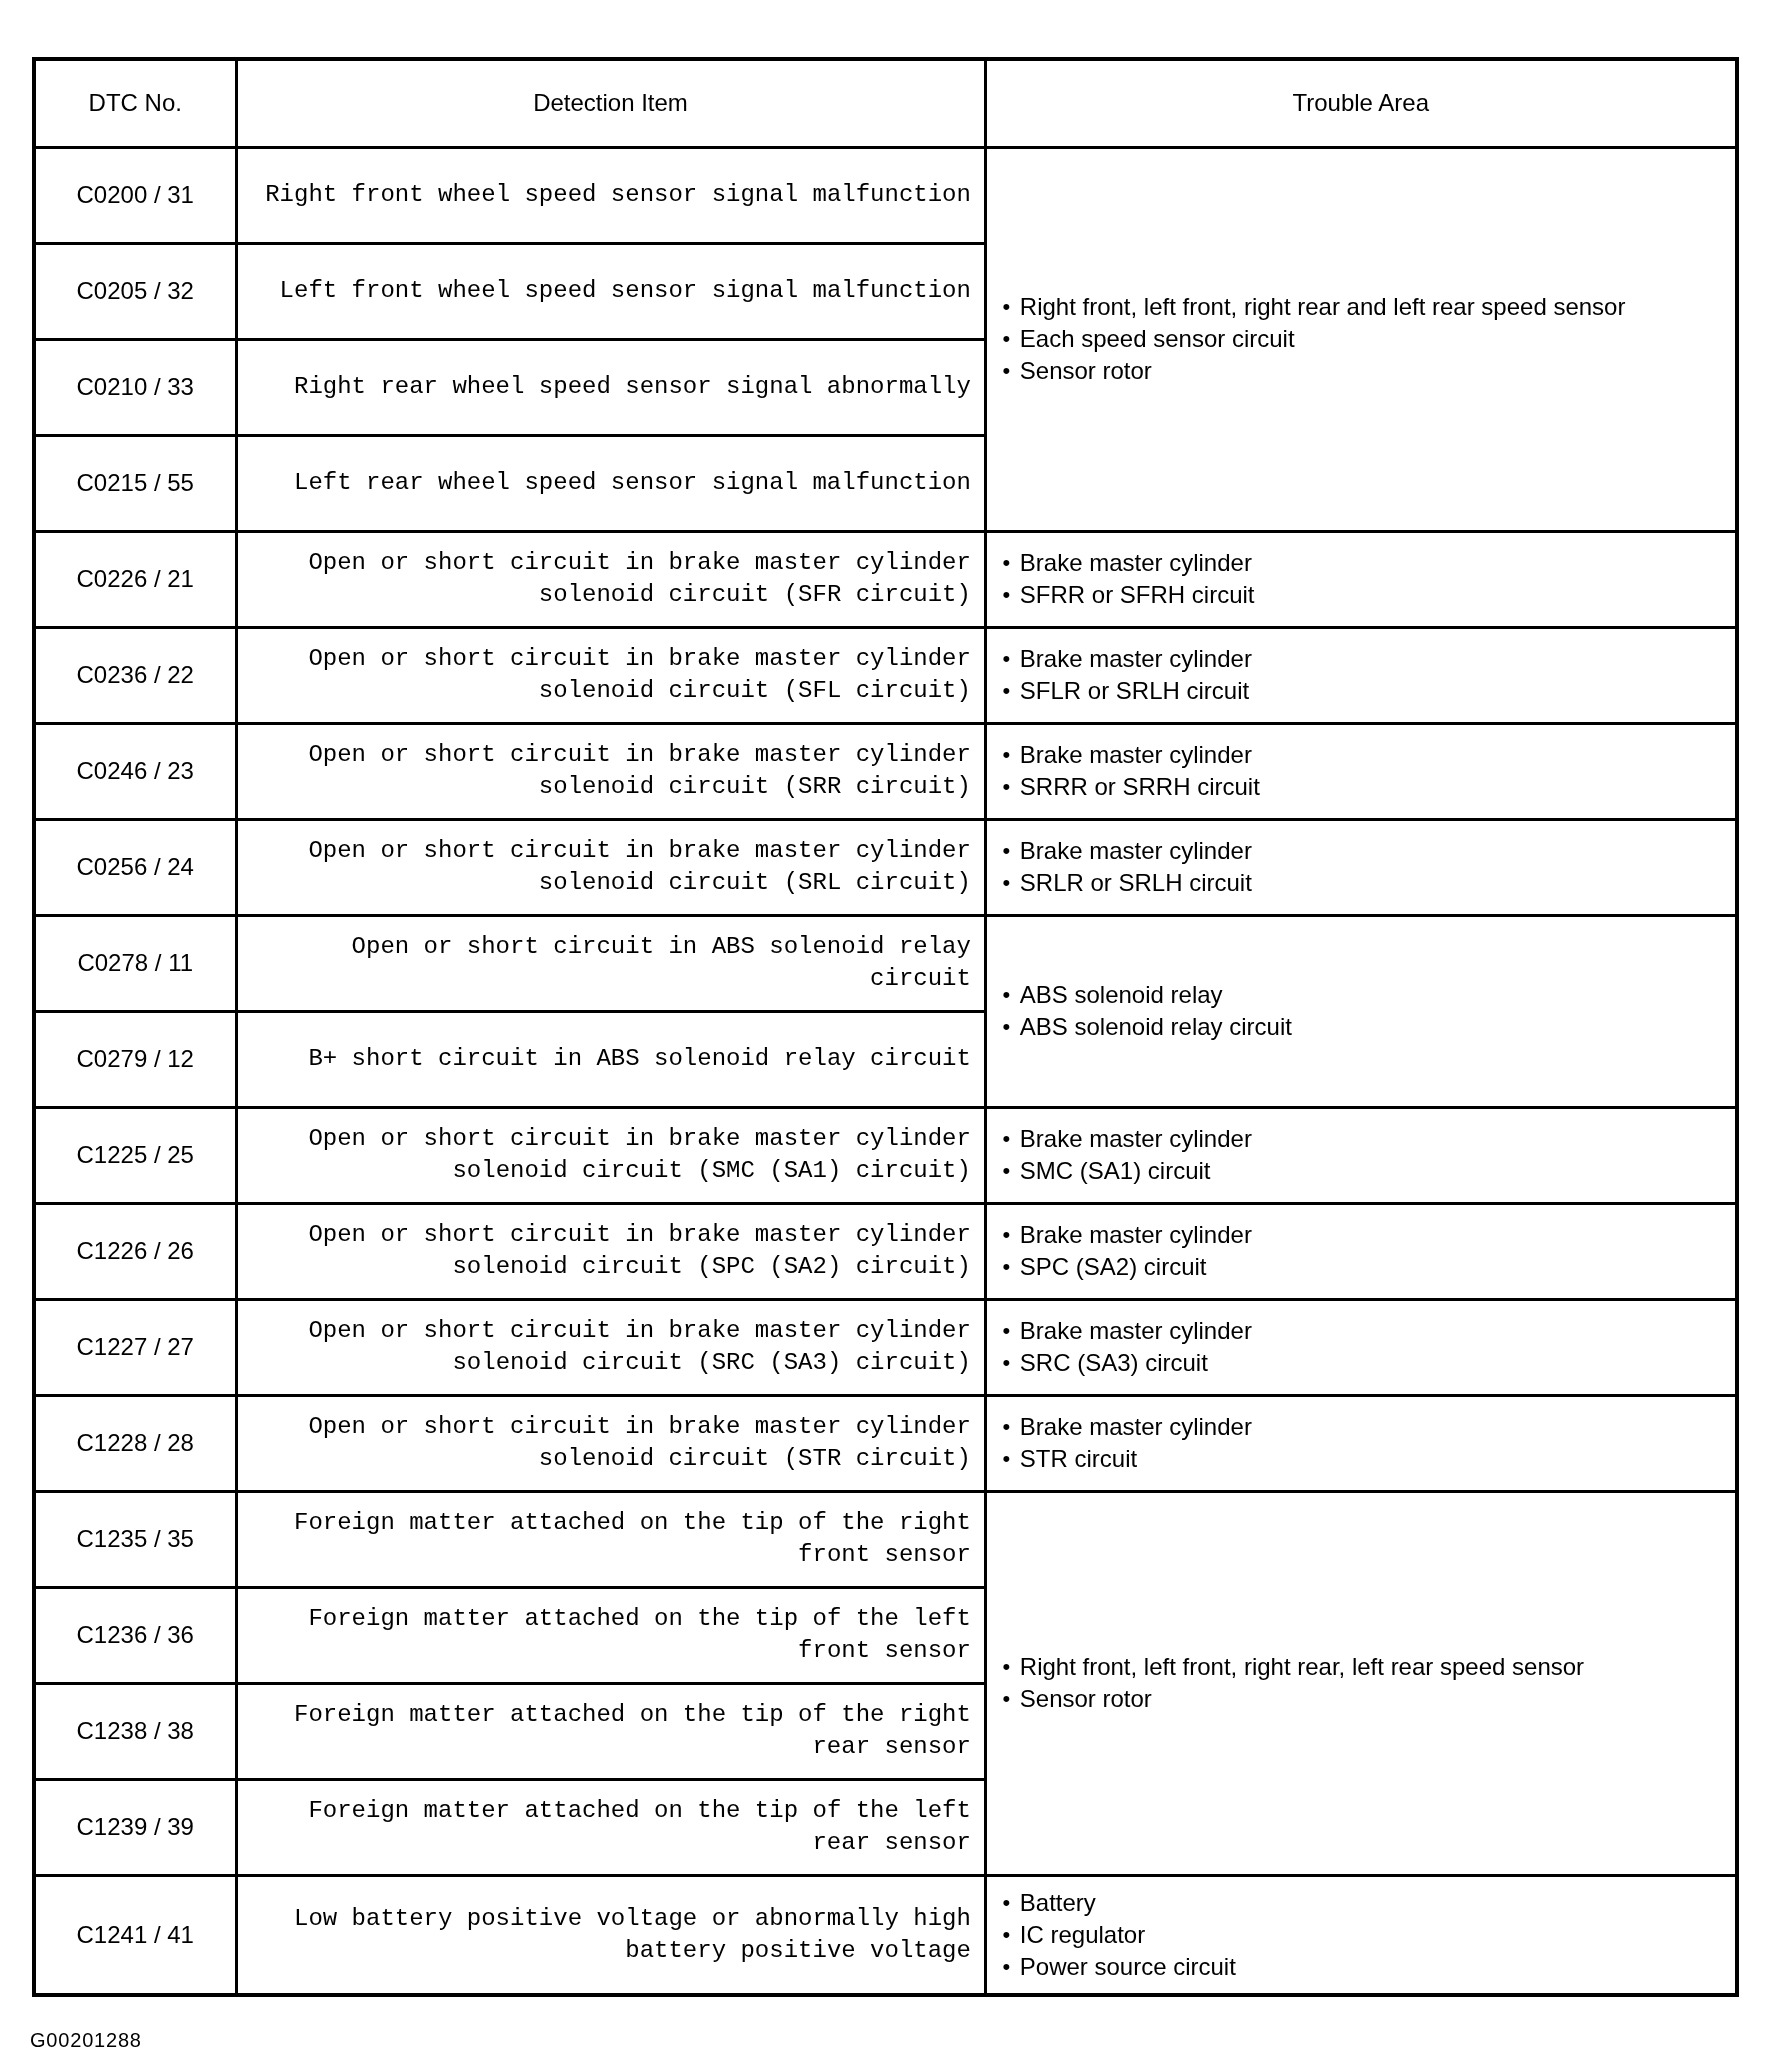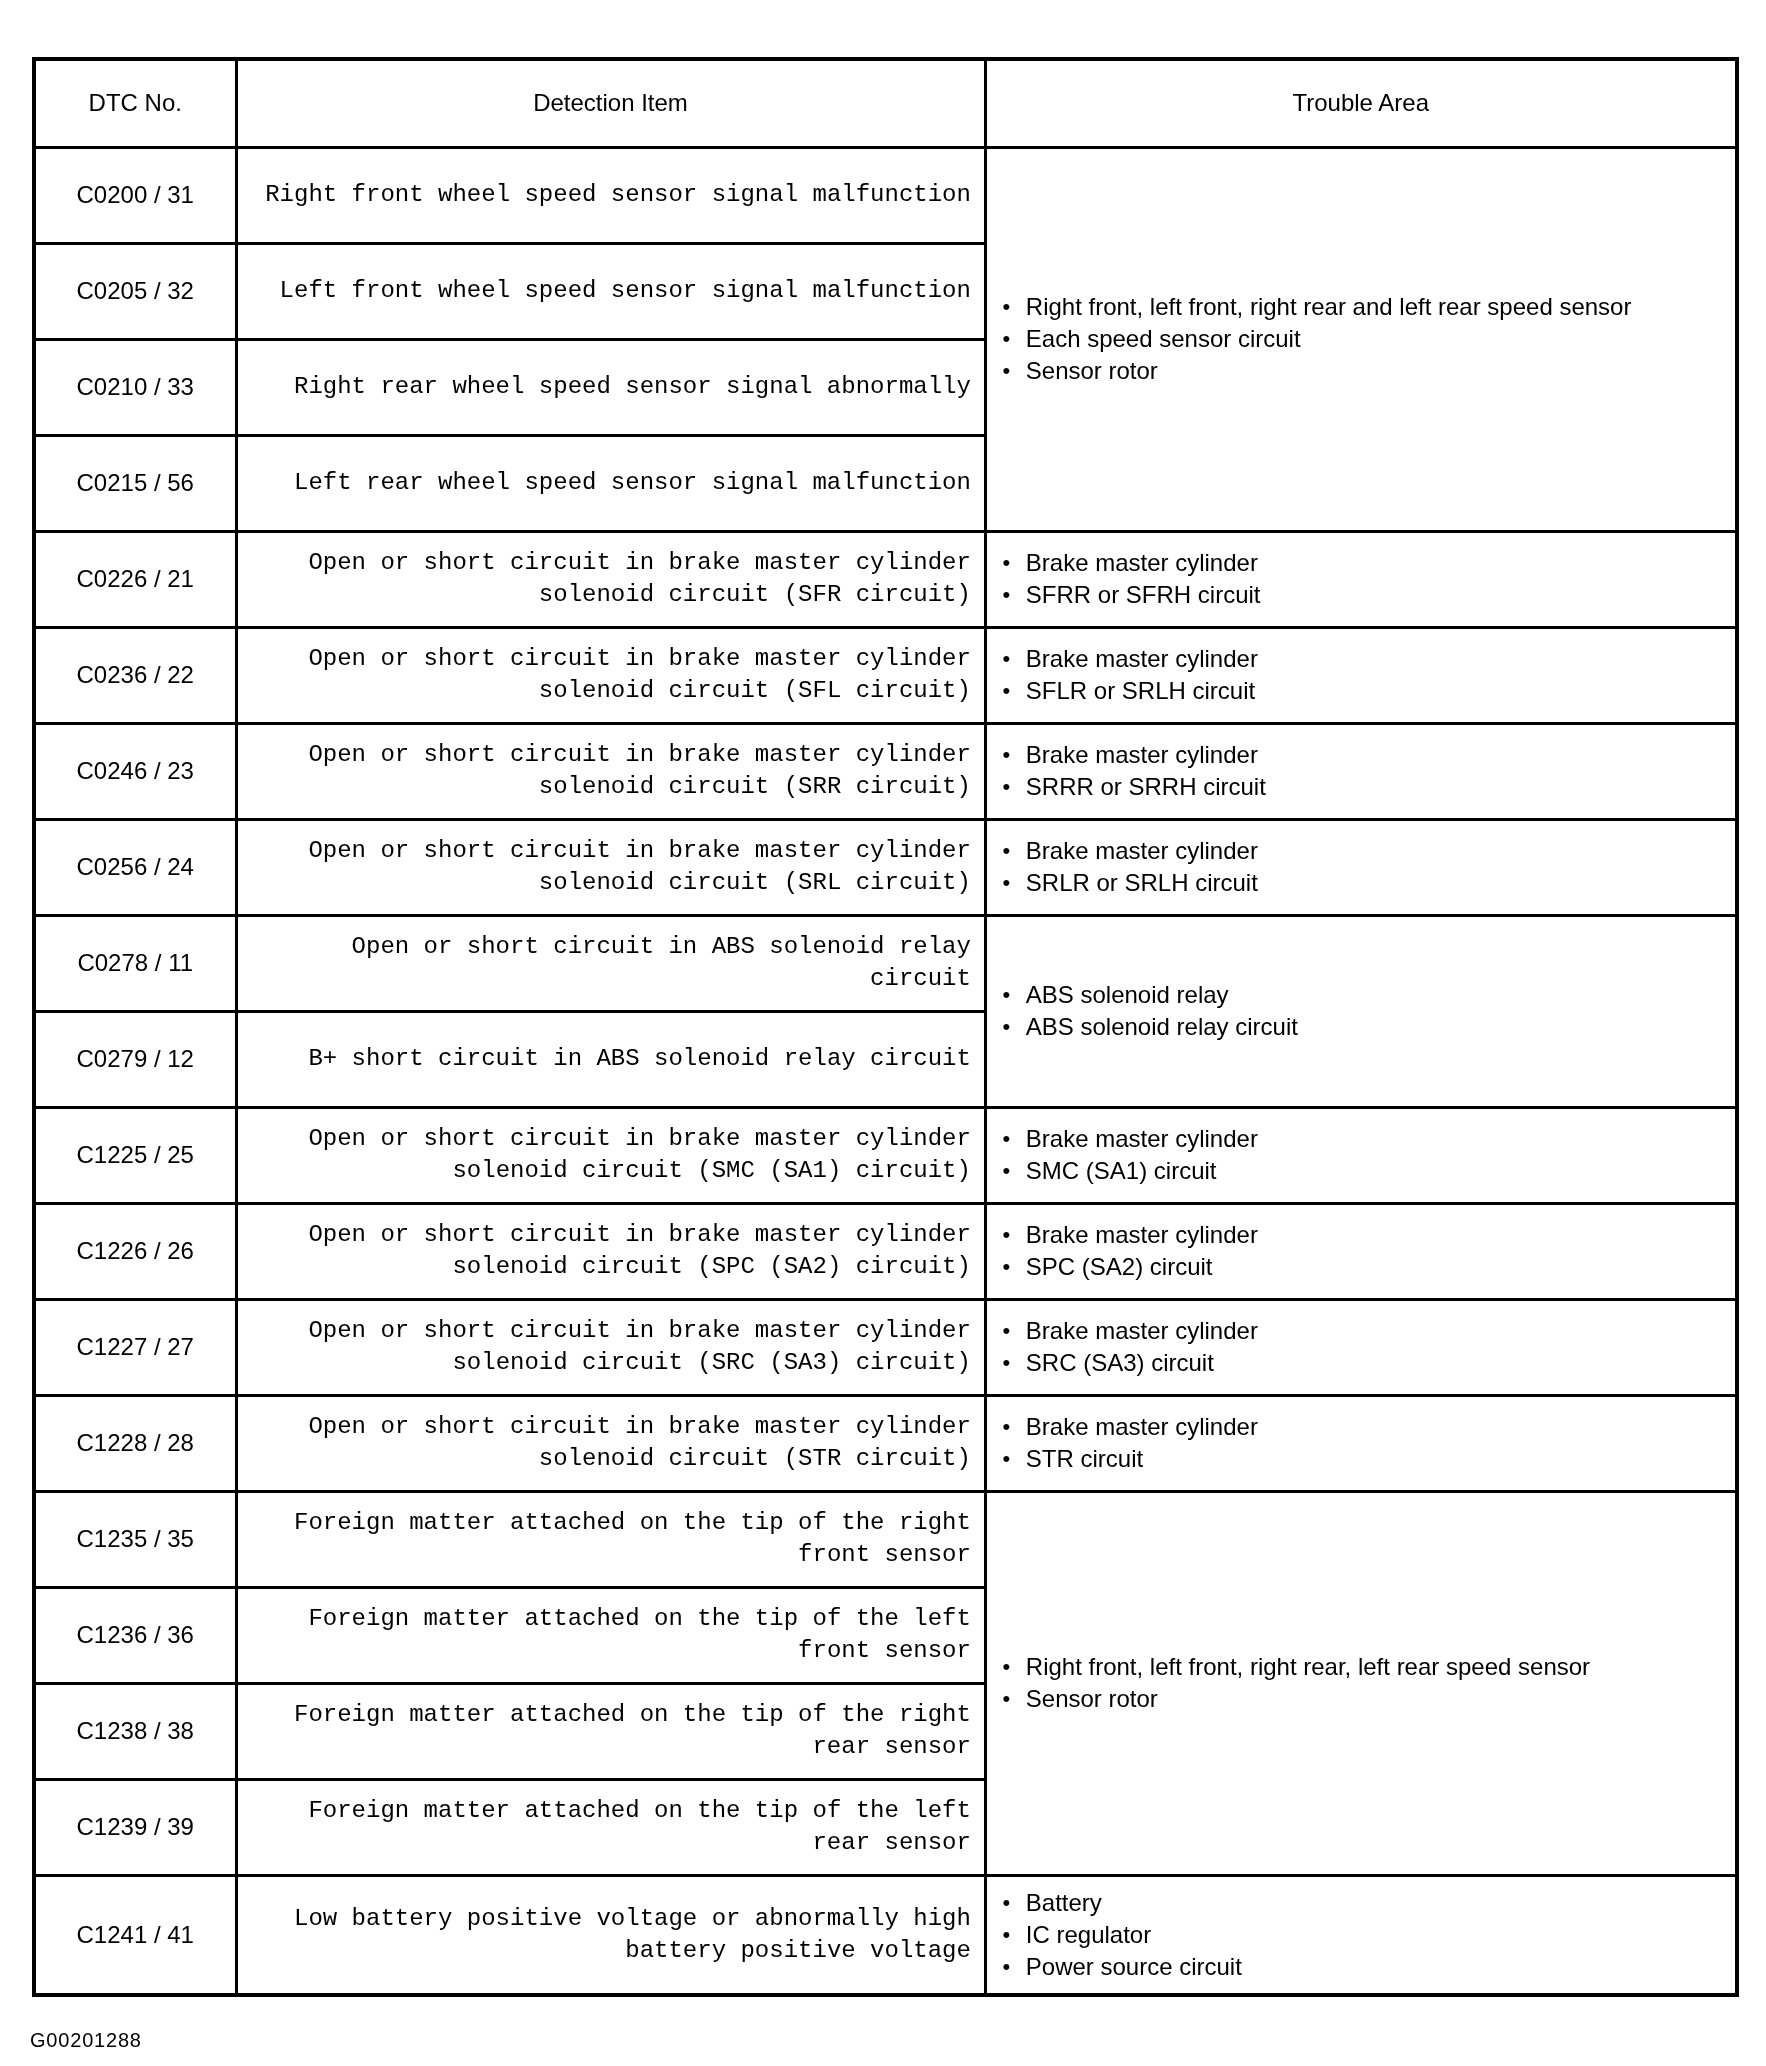--- a/index.html
+++ b/index.html
@@ -63,21 +63,20 @@
     display: flex;
     align-items: flex-start;
   }
   .bullet .dot {
     width: 17.3px;
     flex: 0 0 17.3px;
     font-size: 22px;
   }
   .bullet .btxt {
     flex: 1 1 auto;
-    margin-left: 6px;
   }
   .footer-code {
     position: absolute;
     left: 30px;
     bottom: 14px;
     font-size: 20px;
     letter-spacing: 0.8px;
     margin-top: 12px;
   }
 </style>
@@ -114,21 +113,21 @@
         </tr>
         <tr>
           <td class="dtc">C0205 / 32</td>
           <td class="item">Left front wheel speed sensor signal malfunction</td>
         </tr>
         <tr>
           <td class="dtc">C0210 / 33</td>
           <td class="item">Right rear wheel speed sensor signal abnormally</td>
         </tr>
         <tr>
-          <td class="dtc">C0215 / 56</td>
+          <td class="dtc">C0215 / 55</td>
           <td class="item">Left rear wheel speed sensor signal malfunction</td>
         </tr>
         <tr>
           <td class="dtc">C0226 / 21</td>
           <td class="item">Open or short circuit in brake master cylinder solenoid circuit (SFR circuit)</td>
           <td class="trouble" rowspan="1">
             <div class="bullet">
               <span class="dot">•</span>
               <span class="btxt">Brake master cylinder</span>
             </div>

